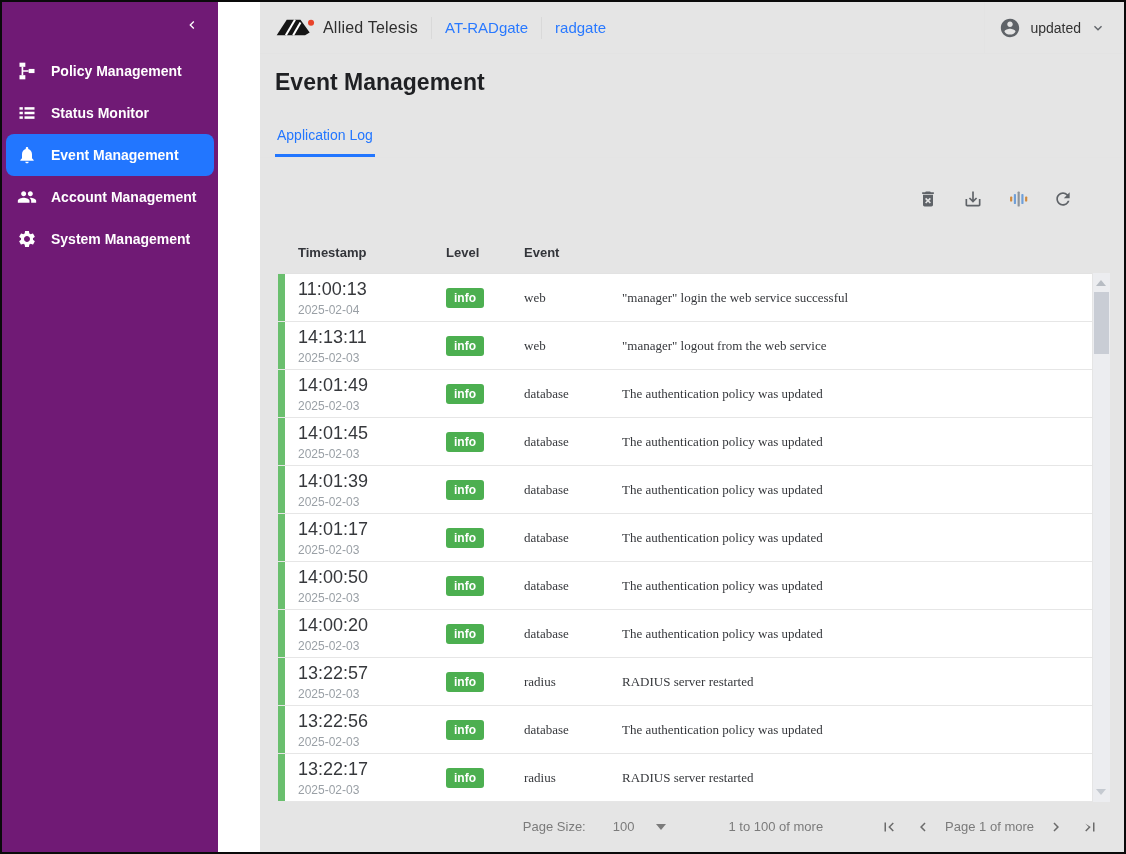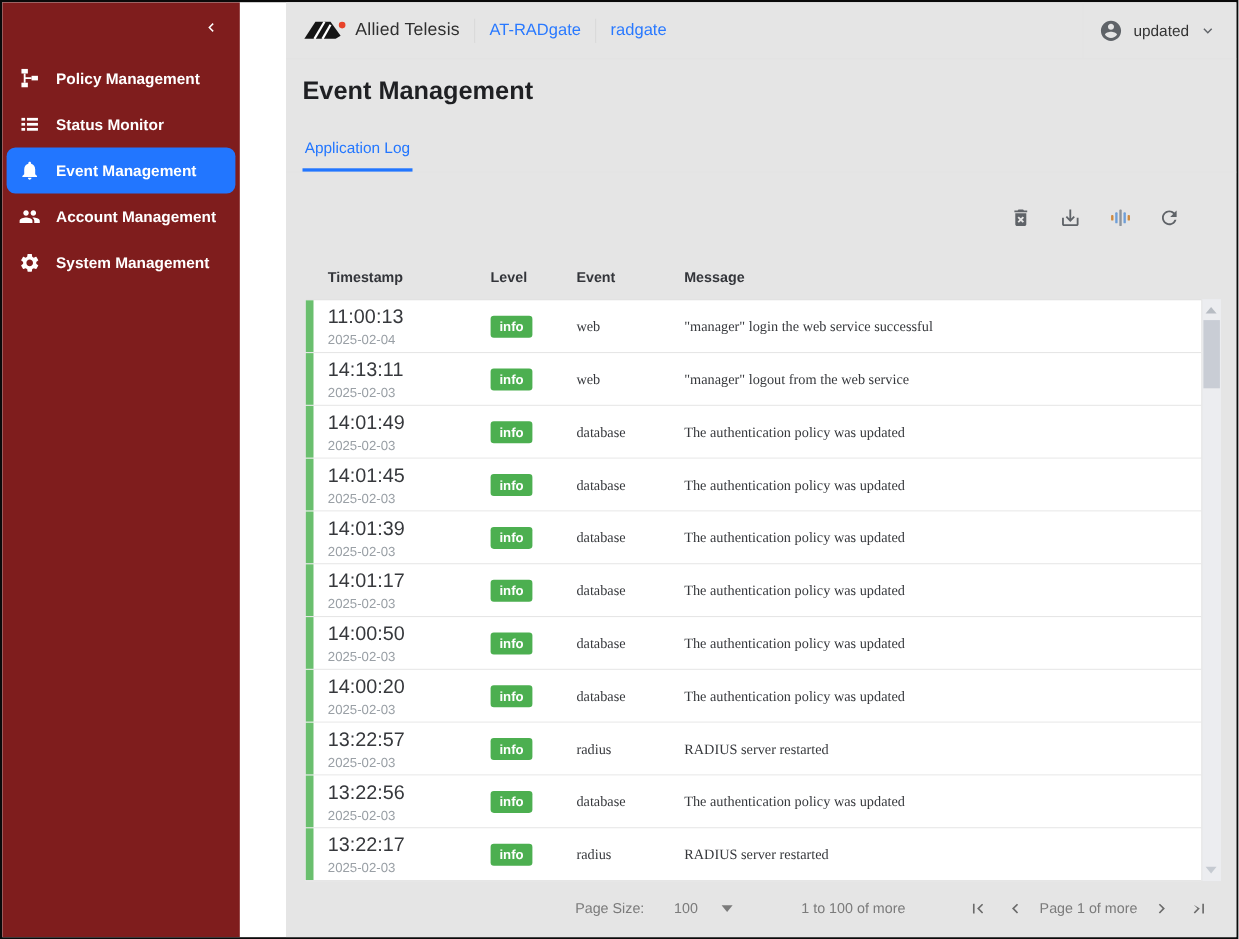--- a/index.html
+++ b/index.html
@@ -1,21 +1,21 @@
 <!DOCTYPE html>
 <html><head>
 <meta charset="utf-8">
 <style>
   * { margin:0; padding:0; box-sizing:border-box; }
   html,body { background:#fff; }
   body { font-family:"Liberation Sans","DejaVu Sans",sans-serif; }
   .app { position:relative; width:1126px; height:854px; border:2px solid #0a0a0a; background:#fff; overflow:hidden; }
 
   
-  .sidebar { position:absolute; left:0; top:0; bottom:0; width:216px; background:#7f1d1d; }
+  .sidebar { position:absolute; left:0; top:0; bottom:0; width:216px; background:#701a75; }
   .collapse-row { height:46px; display:flex; justify-content:flex-end; align-items:center; padding-right:14px; }
   .collapse-btn { width:24px; height:24px; display:flex; align-items:center; justify-content:center; cursor:pointer; }
   .nav { margin-top:2px; }
   .nav-item { height:42px; margin:0 4px; padding-left:10px; display:flex; align-items:center; gap:13px;
               color:#fff; font-size:14px; font-weight:700; border-radius:8px; cursor:pointer; }
   .nav-item .ic { width:22px; height:22px; display:flex; align-items:center; justify-content:center; }
   .nav-item.active { background:#2276ff; }
 
   
   .main { position:absolute; left:258px; top:0; bottom:0; width:864px; background:#e5e5e5; }
@@ -217,21 +217,20 @@
           </svg>
         </span>
       </button>
     </div>
 
     <div class="grid">
       <div class="grid-header">
         <div class="c0">Timestamp</div>
         <div>Level</div>
         <div>Event</div>
-        <div>Message</div>
       </div>
 
       <div class="grid-body">
 
           <div class="row">
             <div class="bar"></div>
             <div class="cell-ts">
               <div class="ts-time">11:00:13</div>
               <div class="ts-date">2025-02-04</div>
             </div>

